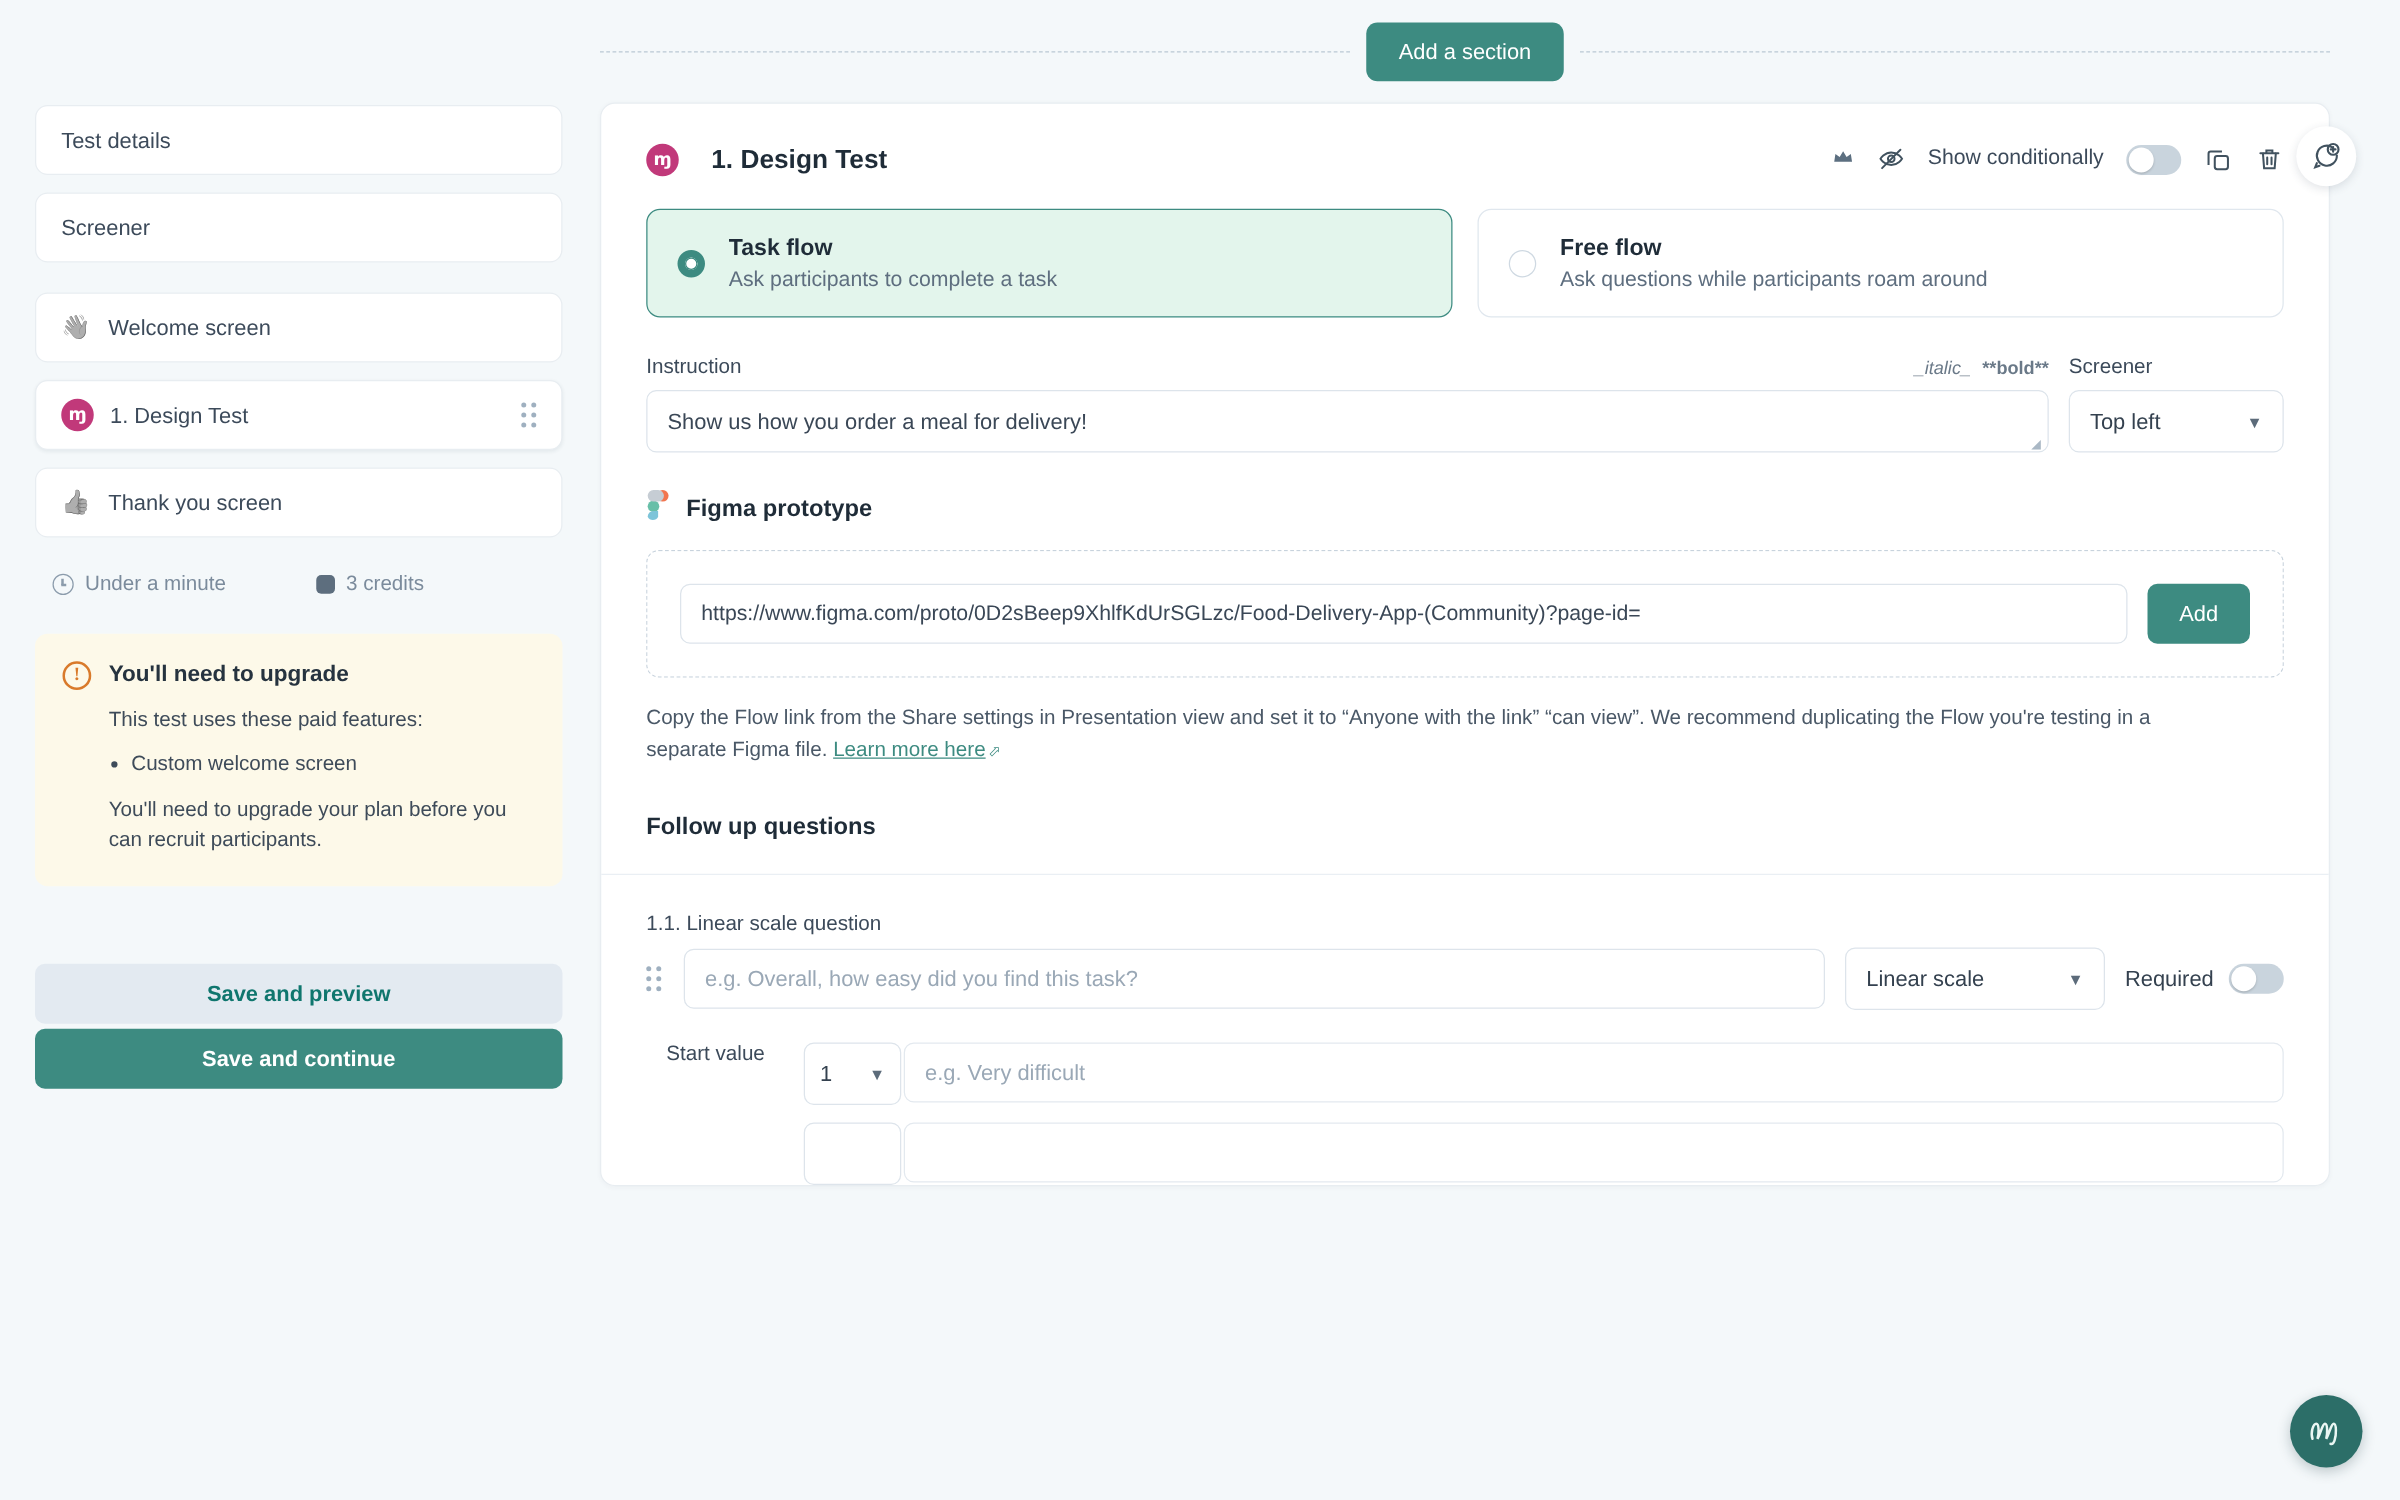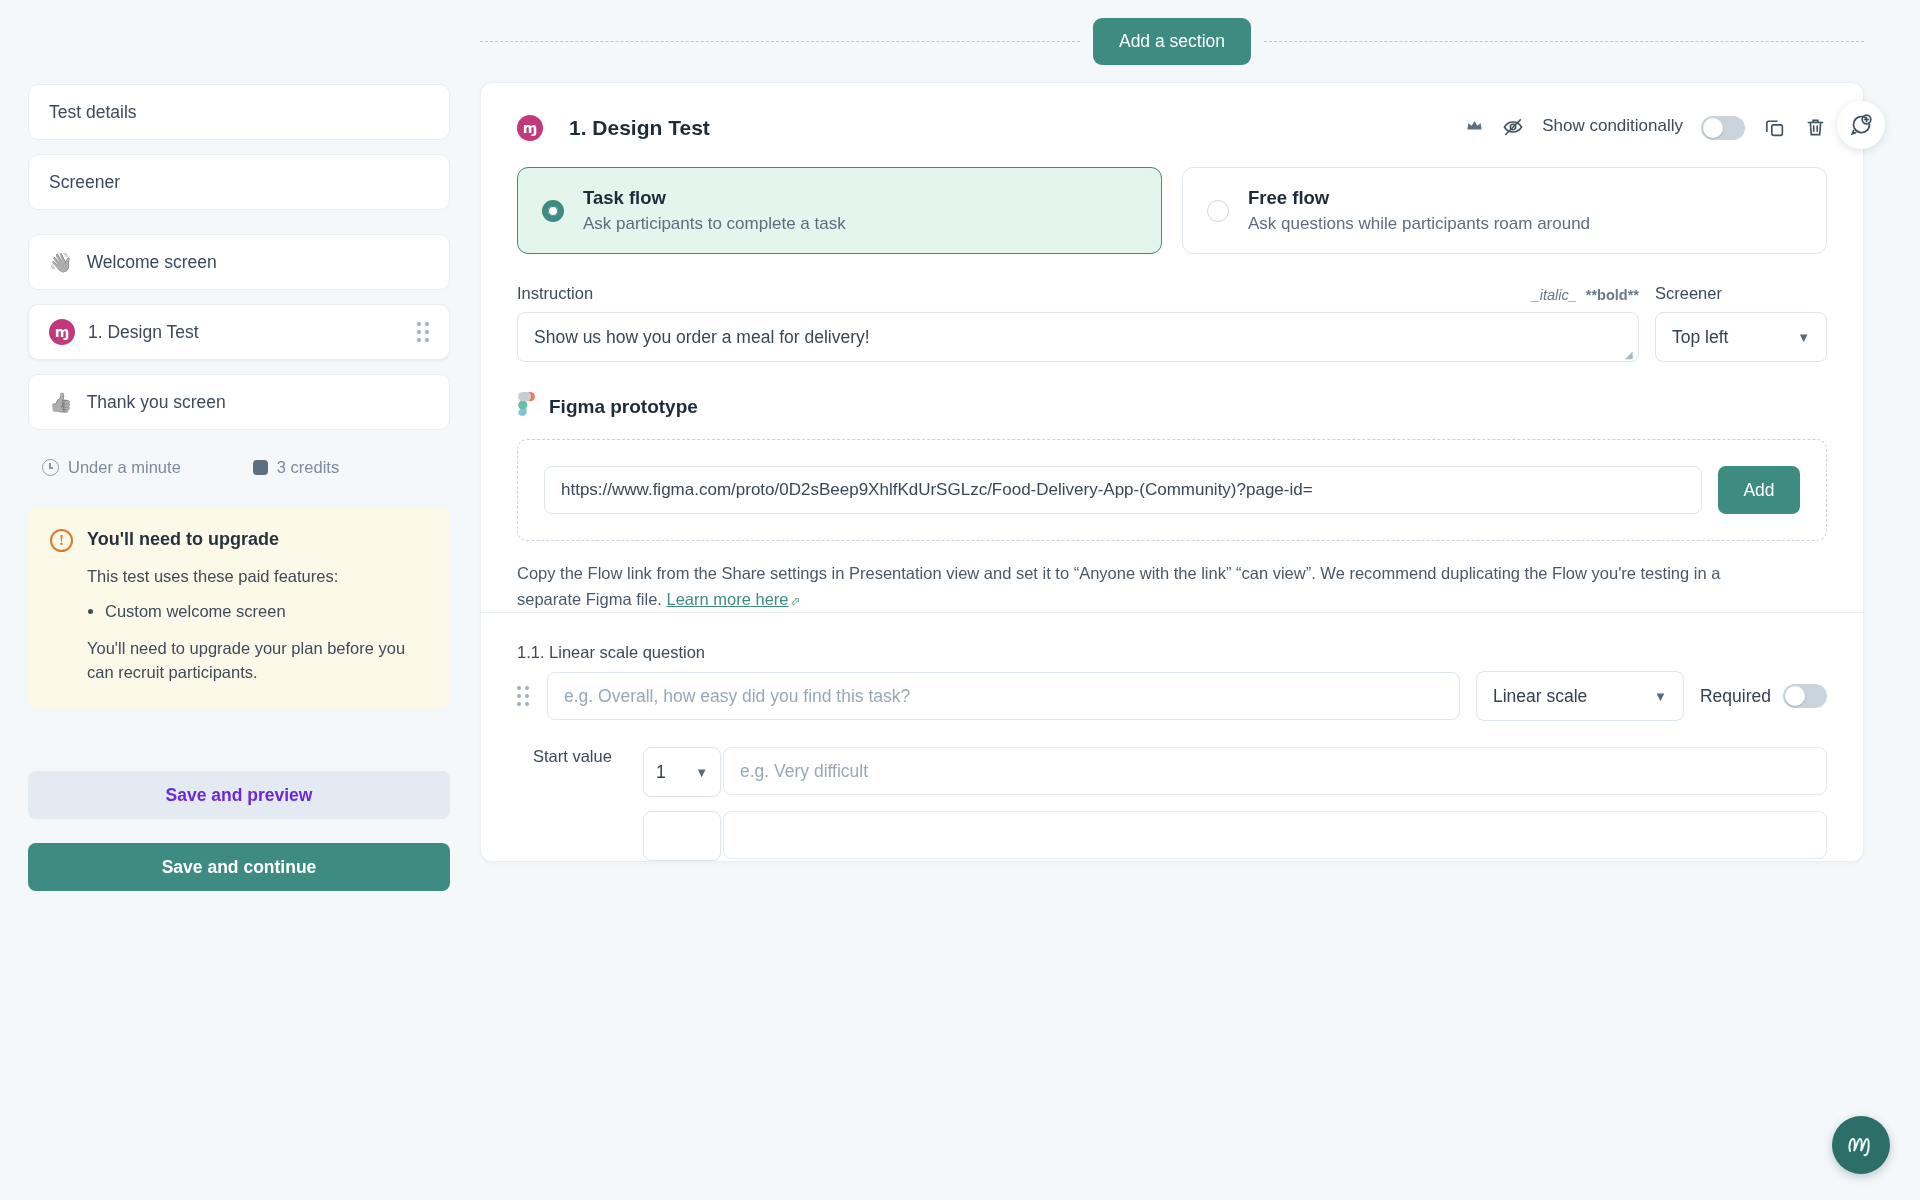--- a/index.html
+++ b/index.html
@@ -76,21 +76,21 @@
   .upgrade-body ul { margin: 10px 0 0 18px; }
   .upgrade-body li { font-size: 16.5px; color: #3e4b59; line-height: 1.5; }
 
   .btn-stack { margin-top: 62px; }
   .btn-wide {
     width: 100%; height: 48px; border: none; border-radius: 8px;
     font-size: 17.5px; font-weight: 700; cursor: pointer;
     display: flex; align-items: center; justify-content: center;
     font-family: "Liberation Sans", sans-serif;
   }
-  .btn-secondary { background: #e3eaf1; color: #6d28d9; margin-bottom: 24px; }
+  .btn-secondary { background: #e3eaf1; color: #0f766e; margin-bottom: 4px; }
   .btn-primary { background: #3d8b81; color: #ffffff; }
 
   
   .main { flex: 1; position: relative; padding: 0 56px 0 10px; }
 
   .add-section-bar {
     position: relative; height: 82px;
     display: flex; align-items: center; justify-content: center;
   }
   .add-section-bar .dash-l, .add-section-bar .dash-r {
@@ -419,20 +419,21 @@
         <div class="figma-drop">
           <input class="url-input" value="https://www.figma.com/proto/0D2sBeep9XhlfKdUrSGLzc/Food-Delivery-App-(Community)?page-id=" style="">
           <button class="btn-add">Add</button>
         </div>
         <p class="figma-help">
           <span>Copy the Flow link from the Share settings in Presentation view and set it to “Anyone with the link” “can view”. We recommend duplicating the Flow you're testing in a separate Figma file.</span>
           <a href="#">Learn more here</a><span class="ext-ic">⬀</span>
         </p>
       </div>
 
+      <div class="followup">Follow up questions</div>
       <div class="hr"></div>
 
       <div class="q-block">
         <div class="q-index">1.1. Linear scale question</div>
         <div class="q-row">
           <span class="q-drag drag-dots">
             <i></i>
               <i></i>
               <i></i>
               <i></i>

